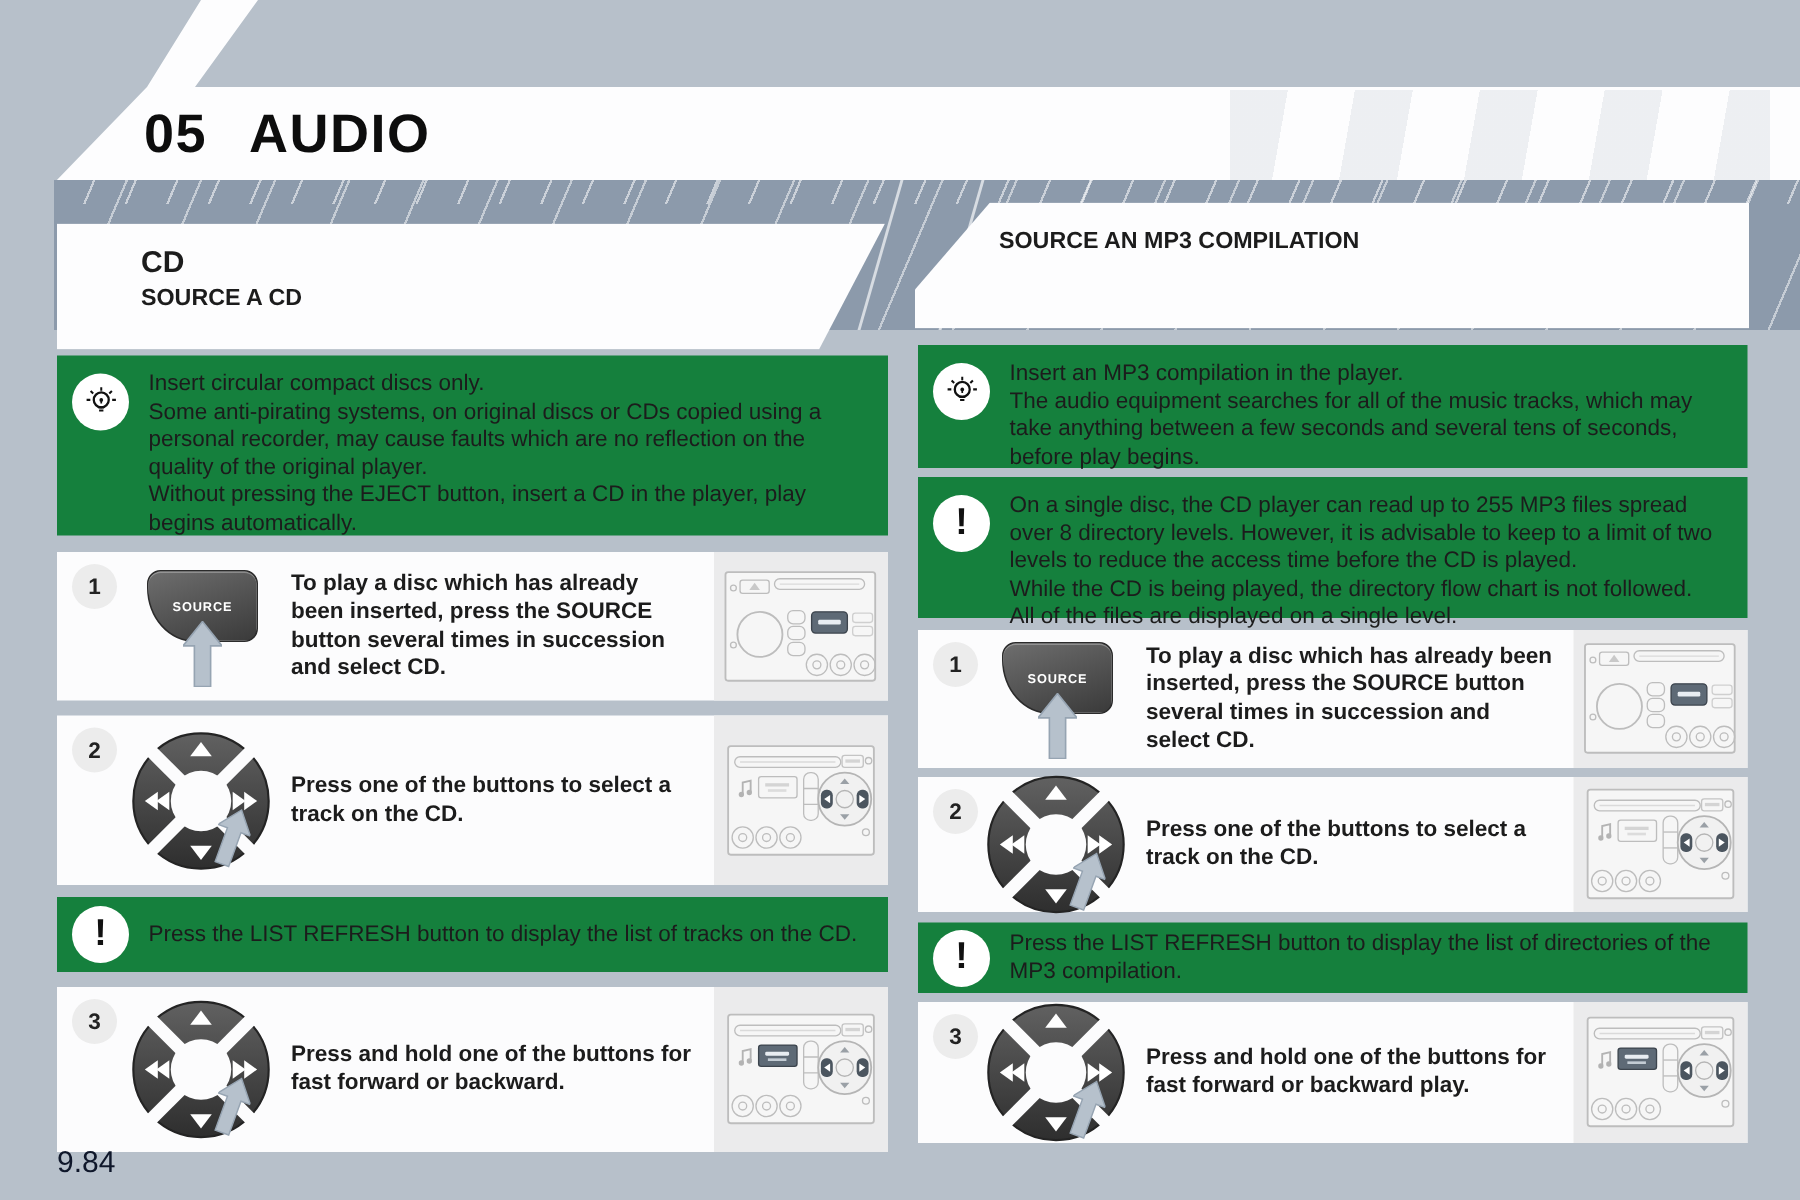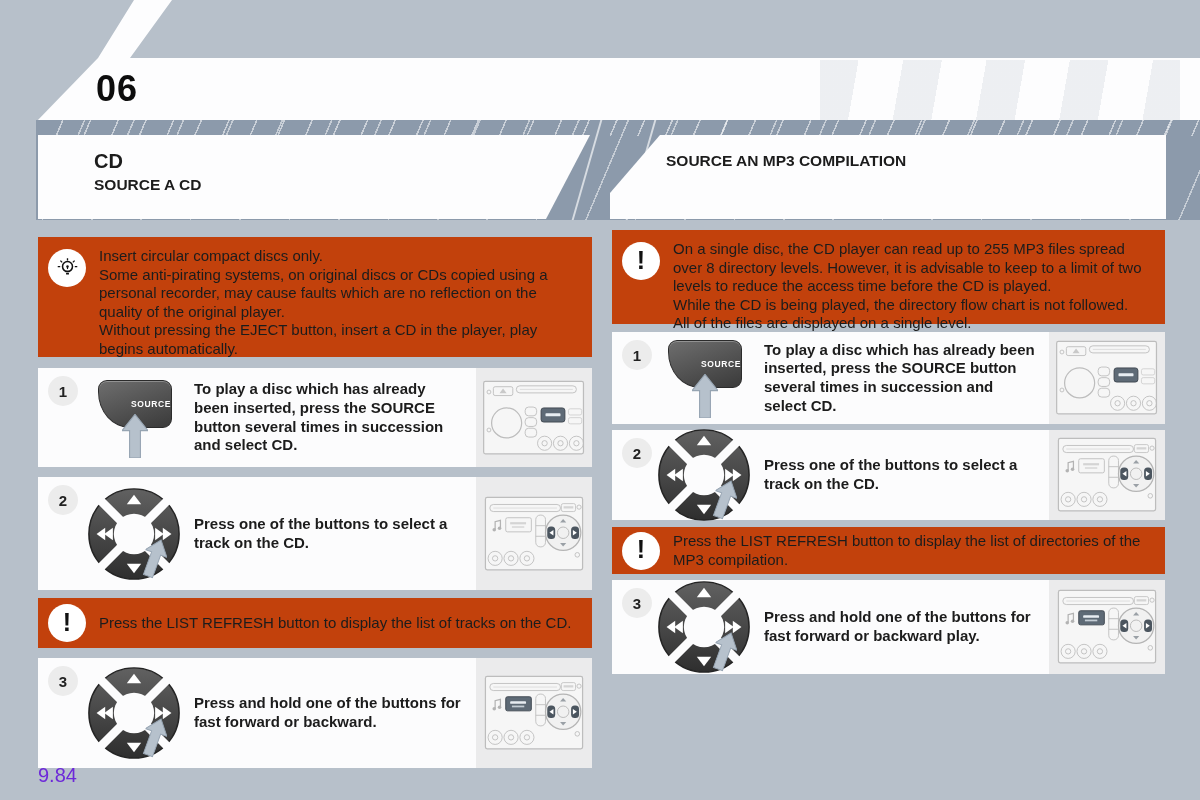--- a/index.html
+++ b/index.html
@@ -34,32 +34,32 @@
     content:""; position:absolute; inset:0;
     background:repeating-linear-gradient(113deg, rgba(255,255,255,0) 0 44px, rgba(255,255,255,.5) 44px 45.5px);
   }
   .steel::after {
     content:""; position:absolute; left:0; right:0; top:0; height:16px;
     background:repeating-linear-gradient(113deg, rgba(255,255,255,0) 0 24px, rgba(255,255,255,.55) 24px 25.5px);
   }
   .gap-line { position:absolute; top:120px; width:2px; height:100px; background:rgba(255,255,255,.65); transform:skewX(-16deg); z-index:1; }
 
   .header-box { position:absolute; top:135px; height:84px; background:#fdfdfe; z-index:2; box-sizing:border-box; padding:14px 0 0 56px; }
-  .header-box-left  { left:38px;  width:552px; clip-path:polygon(0 0, 100% 0, calc(100% - 44px) 100%, 0 100%); }
+  .header-box-left  { left:38px;  width:552px; clip-path:polygon(0 0, 100% 0, calc(100% - 44px) 100%, 0 100%);margin-top:14px; }
   .header-box-right { left:610px; width:556px; clip-path:polygon(50px 0, 100% 0, 100% 100%, 0 100%, 0 58px); }
   .sec-title    { font-size:20px; font-weight:700; line-height:1.2; }
   .sec-subtitle { font-size:15.5px; font-weight:700; line-height:1.5; }
 
   
   .col { position:absolute; z-index:2; }
   .col-left  { left:38px;  top:237px; width:554px; }
   .col-right { left:612px; top:230px; width:553px; }
 
   .block { position:relative; box-sizing:border-box; }
-  .gray-block  { background:#c2410c; display:flex; }
+  .gray-block  { background:#15803d; display:flex; }
   .white-block { background:#fcfcfd; display:flex; align-items:center; }
 
   .icon-circle {
     width:38px; height:38px; border-radius:50%; background:#ffffff;
     display:flex; align-items:center; justify-content:center; flex:none;
   }
   .tip-start  { align-items:flex-start; padding:10px 10px 8px 10px; }
   .tip-start .icon-circle { margin-top:2px; }
   .note-center { align-items:center; padding:6px 10px 6px 10px; }
   .warn-glyph { font-size:25px; font-weight:700; color:#111; transform:translateY(-1px); }
@@ -82,32 +82,32 @@
   .face-svg { width:106px; height:auto; }
 
   
   .ctrl-source { position:relative; width:84px; height:84px; }
   .src-btn {
     position:absolute; left:6px; top:4px; width:72px; height:46px;
     background:linear-gradient(160deg,#6e6e6e,#3a3a3a);
     border:1px solid #2b2b2b;
     border-radius:9px 9px 9px 32px / 9px 9px 9px 36px;
     box-shadow:inset 0 1px 0 rgba(255,255,255,.28);
-    display:flex; align-items:center; justify-content:flex-end;
+    display:flex; align-items:center; justify-content:center;
   }
   .src-label { color:#fff; font-size:8.5px; font-weight:700; letter-spacing:.6px; }
   .ptr { position:absolute; width:26px; height:44px; }
   .ptr-src { left:30px; top:38px; }
 
   
   .ctrl-dpad { position:relative; width:98px; height:98px; }
   .dpad-svg { width:96px; height:96px; display:block; margin:1px auto; }
   .ptr-dpad { left:58px; top:52px; width:23px; height:42px; transform:rotate(20deg); }
 
-  .page-number { position:absolute; left:38px; top:764px; font-size:20px; color:#6d28d9; z-index:2; }
+  .page-number { position:absolute; left:38px; top:764px; font-size:20px; color:#0f172a; z-index:2; }
 </style>
 </head>
 <body>
 
 <svg width="0" height="0" style="position:absolute" aria-hidden="true">
   <defs>
     <linearGradient id="dg" x1="0" y1="0" x2="0" y2="1">
       <stop offset="0" stop-color="#616161"></stop>
         <stop offset="1" stop-color="#2e2e2e"></stop>
     </linearGradient>
@@ -230,21 +230,22 @@
       <circle cx="12" cy="10" r="1.3" fill="#111"></circle>
       <path d="M12,10 v2.6" stroke="#111" stroke-width="1.2"></path>
     </symbol>
   </defs>
 </svg>
 
 <div class="title-band">
   <div class="band-ghost"></div>
 </div>
 <div class="chapter-title">
-  <span>06</span>
+  <span>05</span>
+  <span>AUDIO</span>
 </div>
 
 <div class="steel"></div>
 <div class="gap-line" style="left:586px"></div>
 <div class="gap-line" style="left:640px"></div>
 
 <div class="header-box header-box-left">
   <div class="sec-title">CD</div>
   <div class="sec-subtitle">SOURCE A CD</div>
 </div>
@@ -335,20 +336,29 @@
       <svg class="face-svg" viewBox="0 0 120 92">
           <use href="#face-c"></use>
         </svg>
     </div>
   </div>
 
 </div>
 
 <div class="col col-right">
 
+  <div class="block gray-block tip-start" style="height:82px; margin-bottom:6px">
+    <div class="icon-circle">
+      <svg width="23" height="23">
+          <use href="#sym-bulb"></use>
+        </svg>
+    </div>
+    <div class="body-text">Insert an MP3 compilation in the player.
+The audio equipment searches for all of the music tracks, which may take anything between a few seconds and several tens of seconds, before play begins.</div>
+  </div>
 
   <div class="block gray-block tip-start" style="height:94px; margin-bottom:8px">
     <div class="icon-circle">
       <span class="warn-glyph">!</span>
     </div>
     <div class="body-text">On a single disc, the CD player can read up to 255 MP3 files spread over 8 directory levels. However, it is advisable to keep to a limit of two levels to reduce the access time before the CD is played.
 While the CD is being played, the directory flow chart is not followed.
 All of the files are displayed on a single level.</div>
   </div>
 

